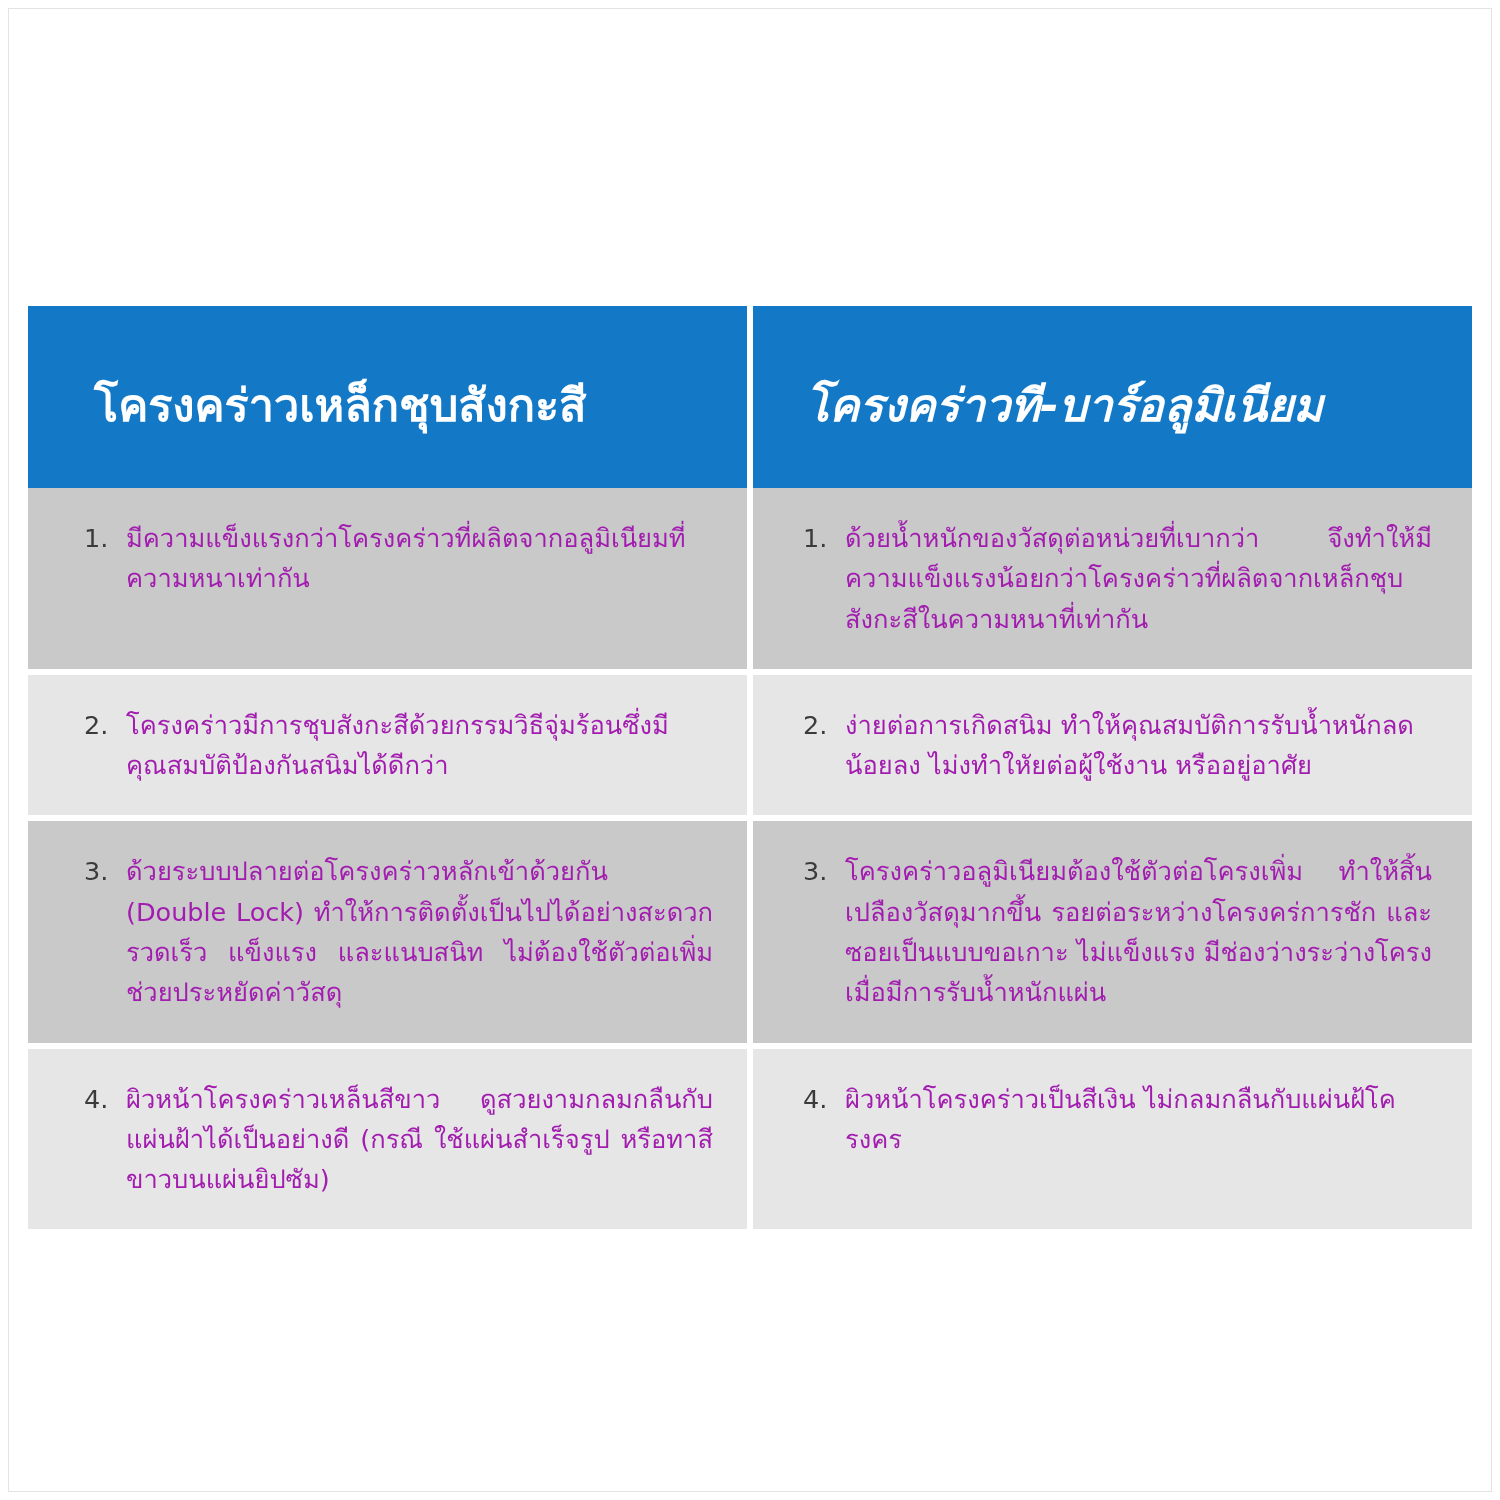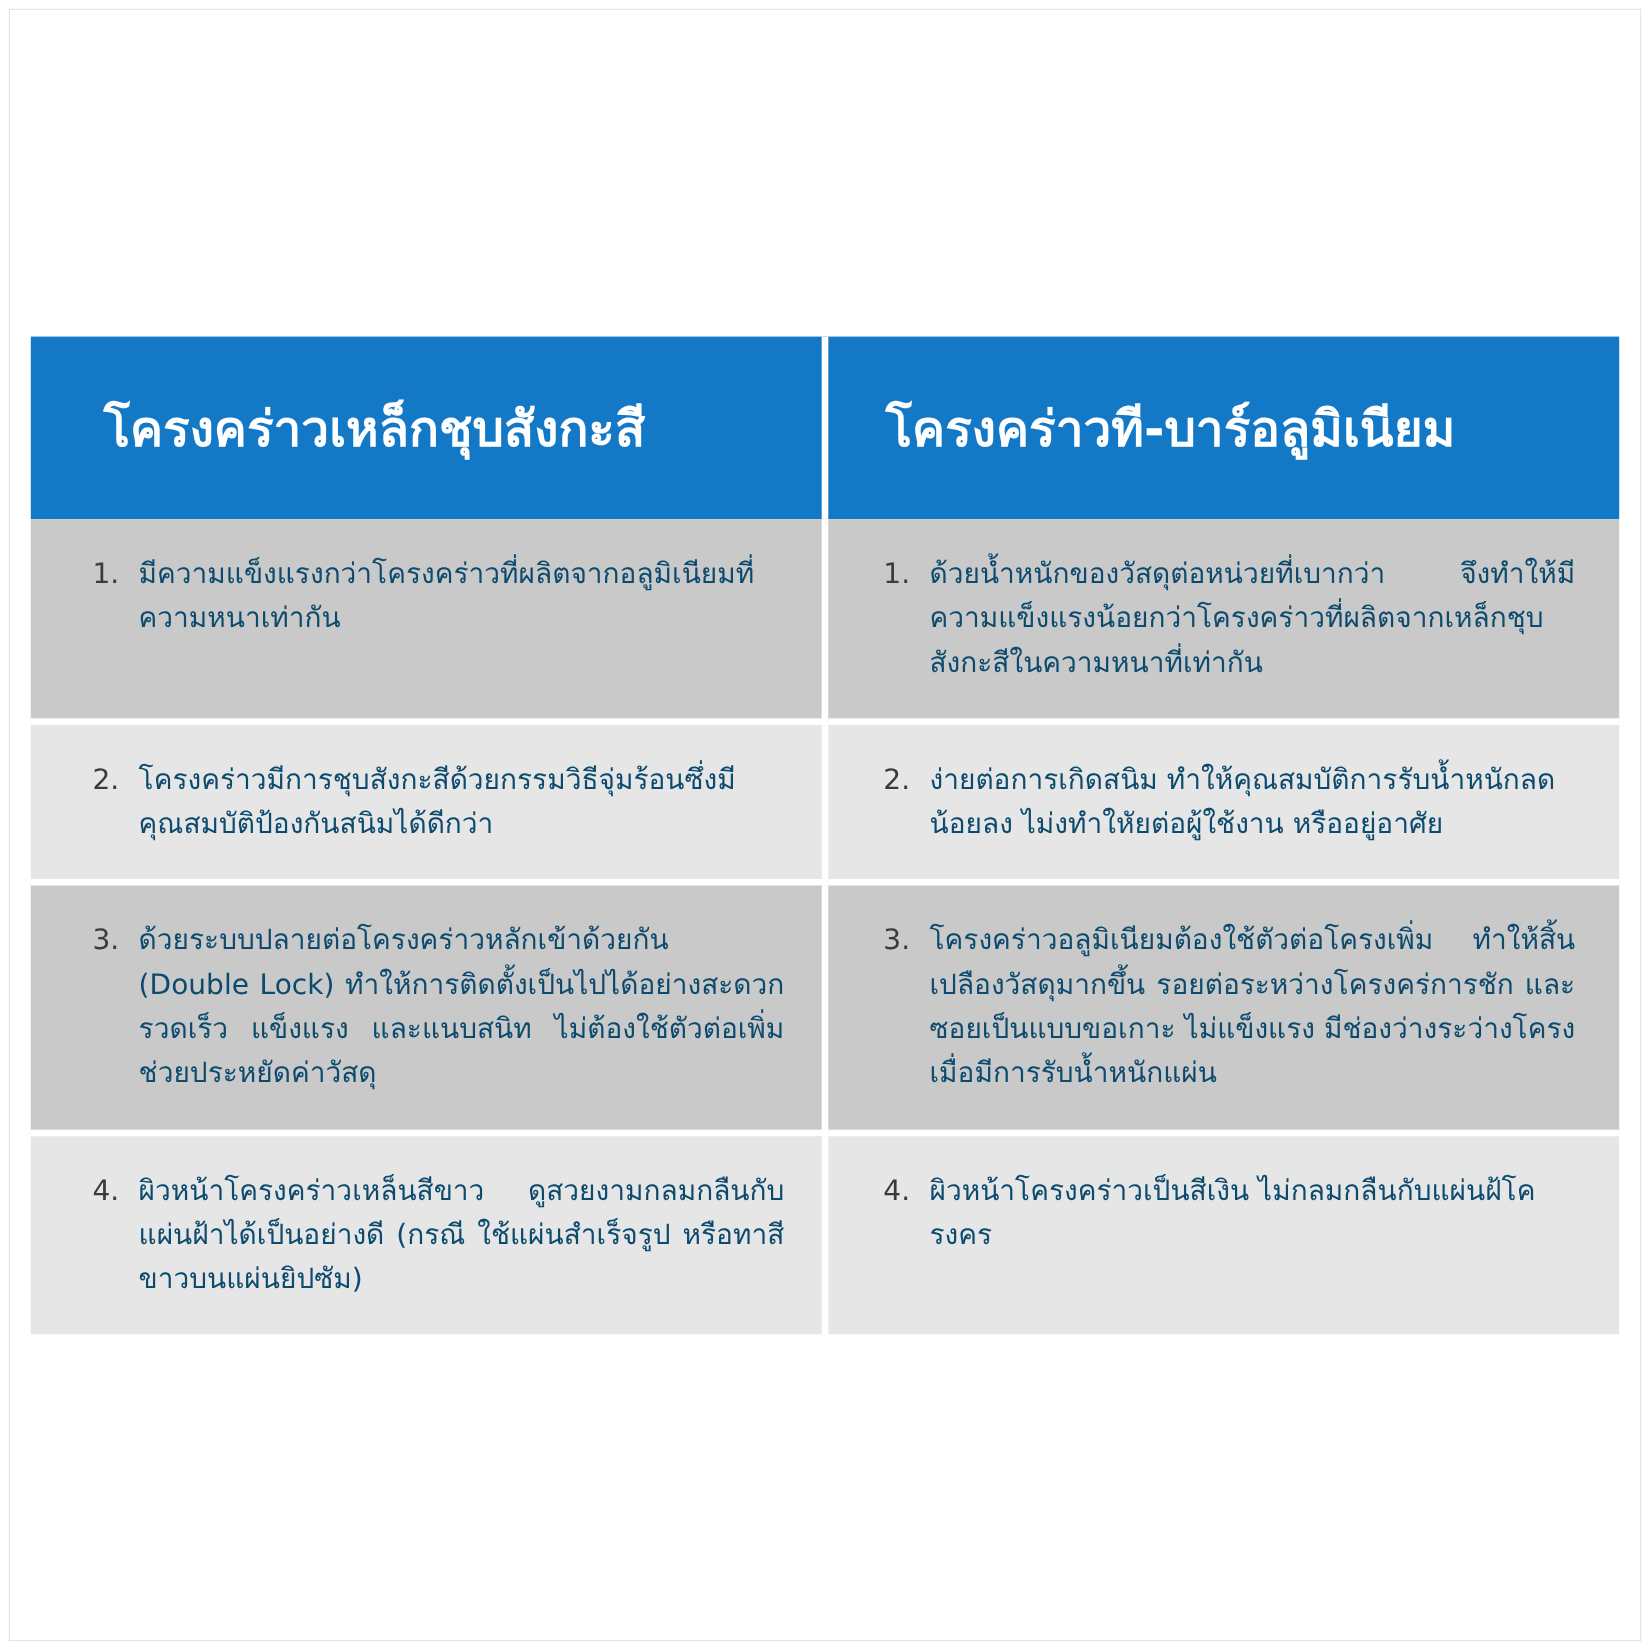--- a/index.html
+++ b/index.html
@@ -45,30 +45,31 @@
   }
   table.cmp col.c1 { width: 50%; }
   table.cmp col.c2 { width: 50%; }
 
   th.head {
     background: #1379c7;
     color: #ffffff;
     text-align: left;
     vertical-align: middle;
     height: 166px;
-    padding: 0 0 0 66px;
+    padding: 16px 0 0 66px;
     font-size: 45px;
     font-weight: bold;
     letter-spacing: 0px;
     border-right: 6px solid #ffffff;
     margin-top: 15px;
   }
   th.head.last {
     border-right: none;
     padding-left: 52px;
+    font-style: italic;
   }
 
   td.cell {
     vertical-align: top;
     padding: 30px 34px 30px 56px;
     border-right: 6px solid #ffffff;
     border-bottom: 6px solid #ffffff;
     color: #3b3b3b;
     font-size: 25.5px;
     line-height: 1.58;
@@ -86,21 +87,21 @@
     display: flex;
     align-items: flex-start;
   }
   .num {
     flex: 0 0 auto;
     width: 42px;
     color: #3b3b3b;
   }
   .txt {
     flex: 1 1 auto;
-    color: #0c4a6e;
+    color: #a21caf;
     white-space: pre-line;
   }
   .txt.justify { text-align: justify; text-justify: inter-word; }
 </style>
 </head>
 <body>
 
 <div id="page">
   <div id="frame"></div>
 

